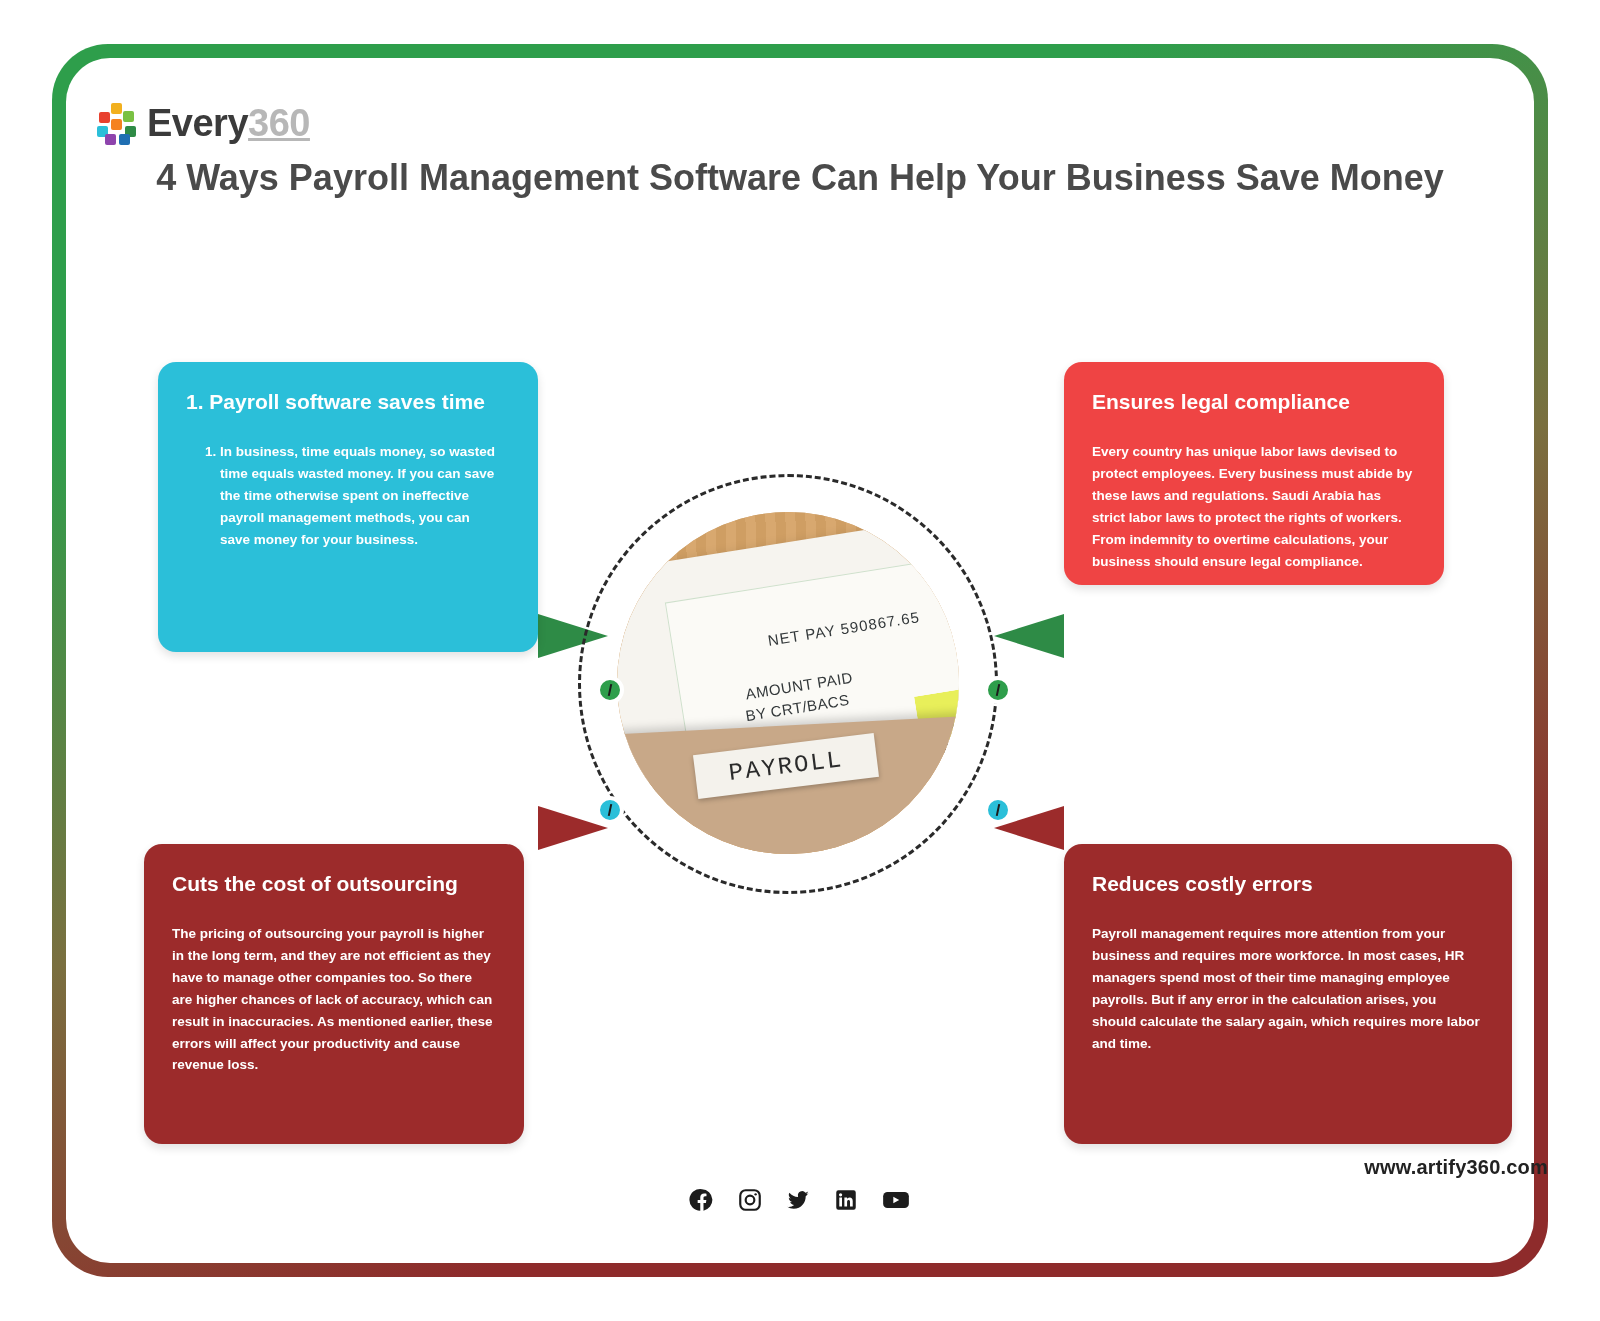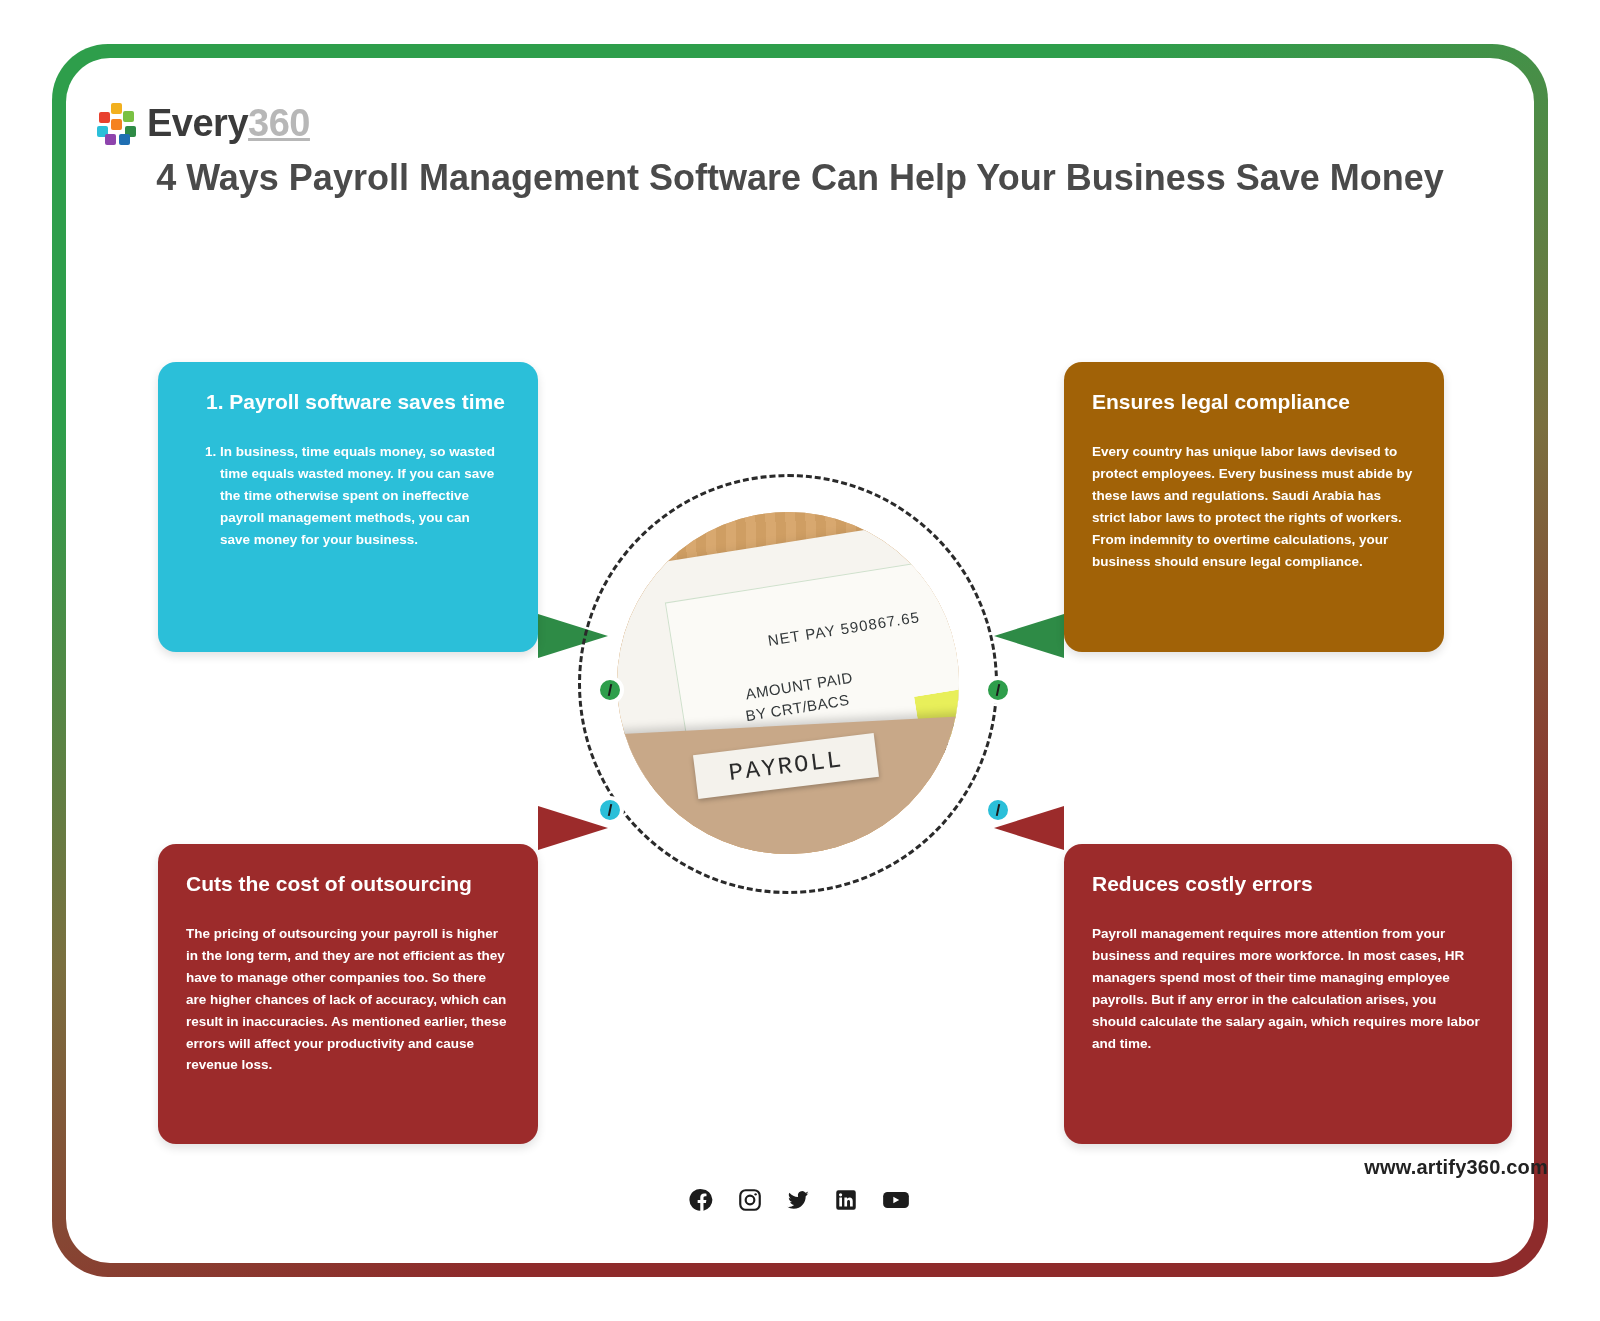--- a/index.html
+++ b/index.html
@@ -237,27 +237,27 @@
   }
   .card ol {
     margin: 12px;
     padding-left: 22px;
   }
 
   .card.c1 {
     left: 106px; top: 318px; width: 380px; height: 290px;
     background: #2bbfd9;
   }
-  .card.c1 h3 { margin-left: 20px; }
+  .card.c1 h3 { margin-left: 0; }
   .card.c2 {
-    left: 1012px; top: 318px; width: 380px; height: 290px;
-    background: #a16207;
+    left: 1012px; top: 318px; width: 380px; height: 223px;
+    background: #ef4444;
   }
   .card.c3 {
-    left: 106px; top: 800px; width: 380px; height: 300px;
+    left: 92px; top: 800px; width: 380px; height: 300px;
     background: #9c2b2b;
   }
   .card.c4 {
     left: 1012px; top: 800px; width: 448px; height: 300px;
     background: #9c2b2b;
   }
   
   .tail {
     position: absolute;
     width: 0; height: 0;

